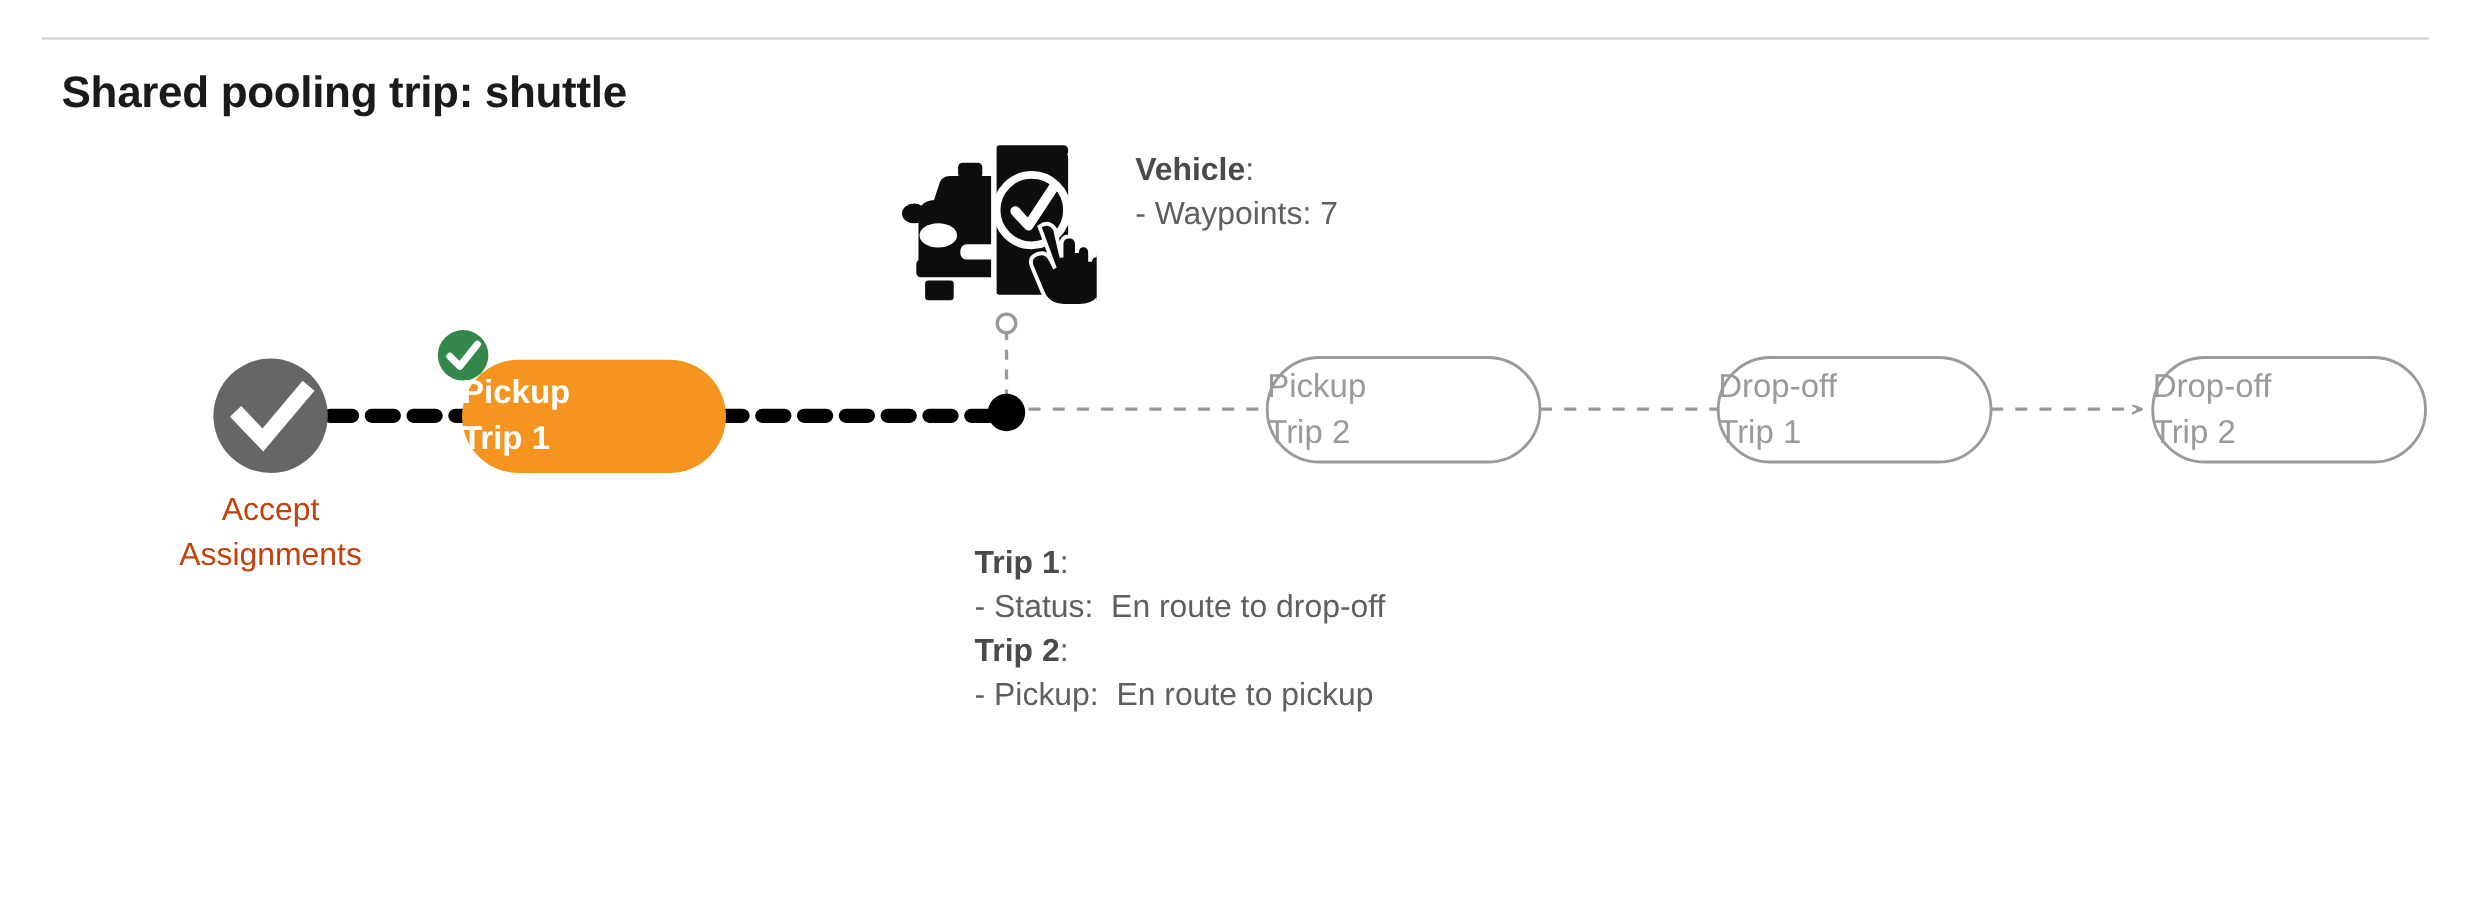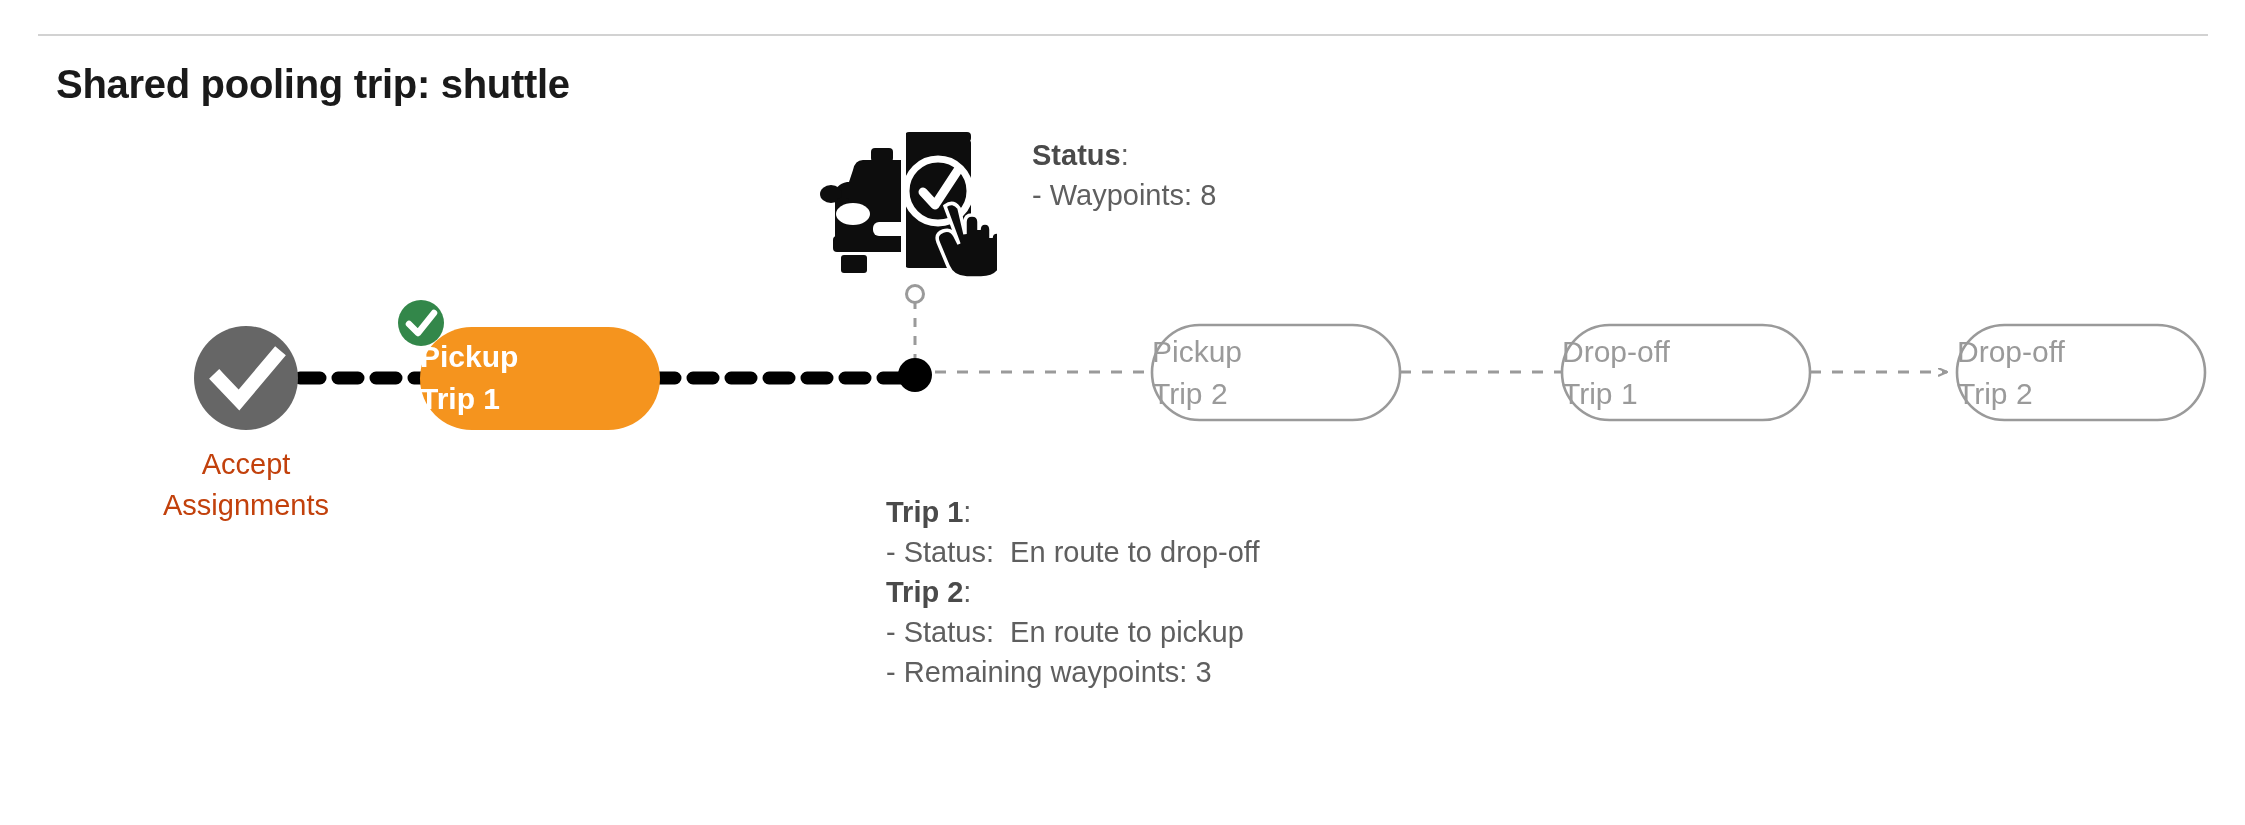--- a/index.html
+++ b/index.html
@@ -194,25 +194,24 @@
 
   <div class="node-label muted" style="left:1152px; top:331px; width:248px;"><span>Pickup</span><br><span>Trip 2</span></div>
 
   <div class="node-label muted" style="left:1562px; top:331px; width:248px;"><span>Drop-off</span><br><span>Trip 1</span></div>
 
   <div class="node-label muted" style="left:1957px; top:331px; width:248px;"><span>Drop-off</span><br><span>Trip 2</span></div>
 
   <div class="under-label" style="left:96px; top:444px; width:300px;"><span>Accept</span><br><span>Assignments</span></div>
 
   <div class="annotation" style="left:1032px; top:135px;">
-    <div class="row"><span class="head">Status</span><span>:</span></div>
-    <div class="row">- Waypoints: 8</div>
+    <div class="row"><span class="head">Vehicle</span><span>:</span></div>
+    <div class="row">- Waypoints: 7</div>
   </div>
 
   <div class="annotation" style="left:886px; top:492px;">
     <div class="row"><span class="head">Trip 1</span><span>:</span></div>
     <div class="row">- Status:  En route to drop-off</div>
     <div class="row"><span class="head">Trip 2</span><span>:</span></div>
-    <div class="row">- Status:  En route to pickup</div>
-    <div class="row">- Remaining waypoints: 3</div>
+    <div class="row">- Pickup:  En route to pickup</div>
   </div>
 
 </div>
 
 </body></html>

